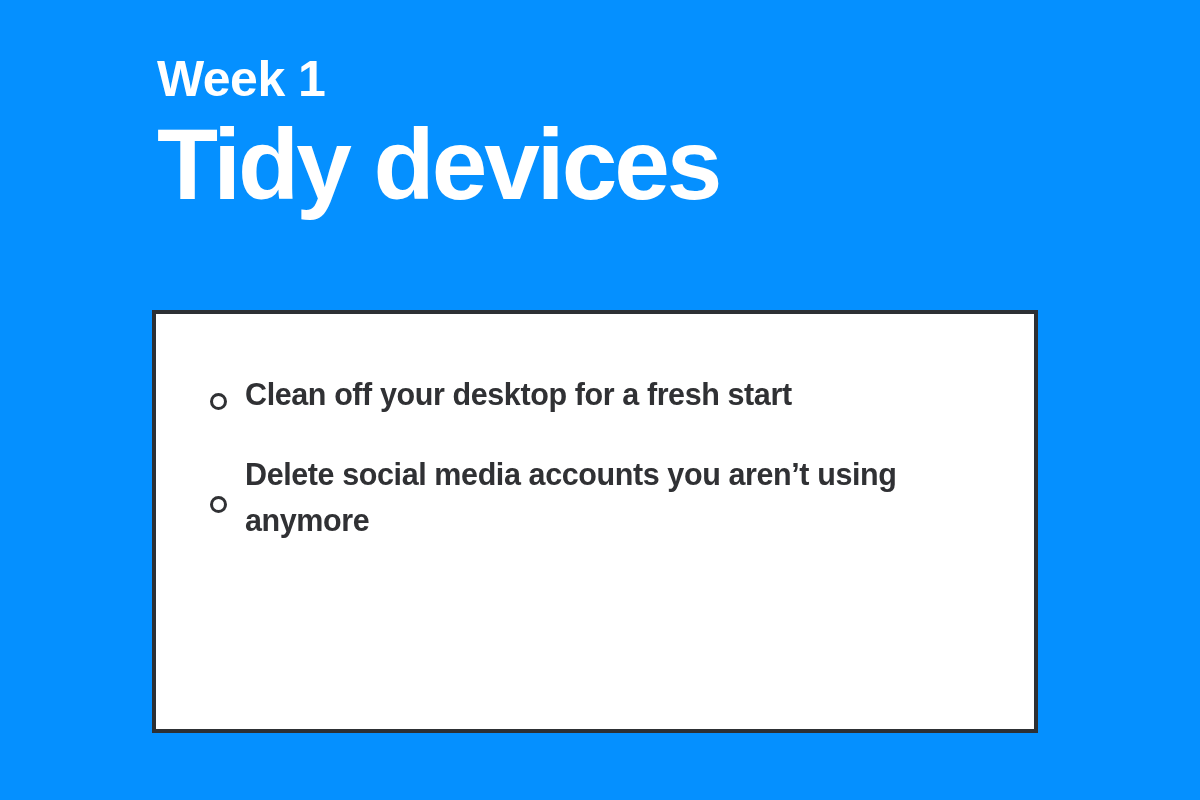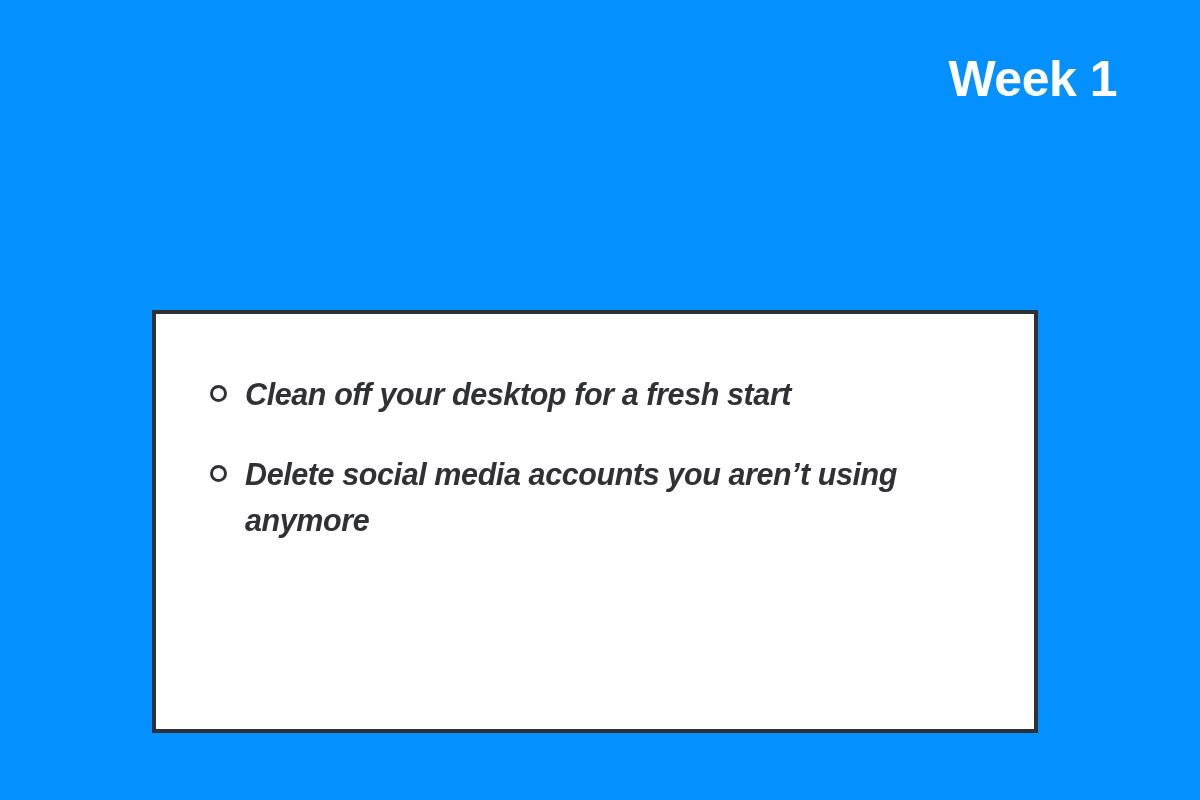--- a/index.html
+++ b/index.html
@@ -23,21 +23,20 @@
     height:800px;
     background:#0590ff;
   }
 
   
   .heading-block {
     position:absolute;
     left:157px;
     top:52px;
     width:960px;
-    text-align:right;
   }
 
   .eyebrow {
     font-size:50px;
     font-weight:700;
     line-height:1.1;
     color:#ffffff;
     letter-spacing:-0.5px;
     white-space:nowrap;
   }
@@ -67,23 +66,22 @@
     list-style:none;
     position:absolute;
     left:54px;
     top:58px;
     right:30px;
   }
 
   .bullet-item {
     position:relative;
     display:flex;
-    align-items:flex-start;
+    align-items:center;
     margin-bottom:34px;
-    font-style:italic;
   }
   .bullet-item:last-child { margin-bottom:3px; }
 
   .bullet-marker {
     flex:0 0 auto;
     width:17px;
     height:17px;
     margin-top:13px;
     margin-right:18px;
     border:3.5px solid #303134;
@@ -101,20 +99,21 @@
     max-width:730px;
   }
 </style>
 </head>
 <body>
 
 <div class="slide">
 
   <div class="heading-block">
     <div class="eyebrow">Week 1</div>
+    <div class="headline">Tidy devices</div>
   </div>
 
   <div class="card">
     <ul class="bullet-list">
 
       <li class="bullet-item">
         <span class="bullet-marker"></span>
         <span class="bullet-text">Clean off your desktop for a fresh start</span>
       </li>
 

